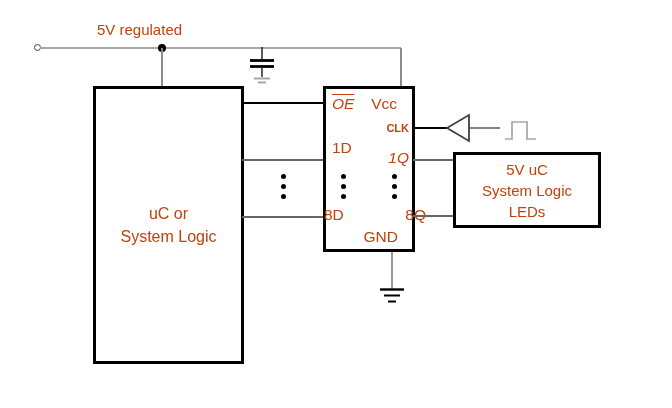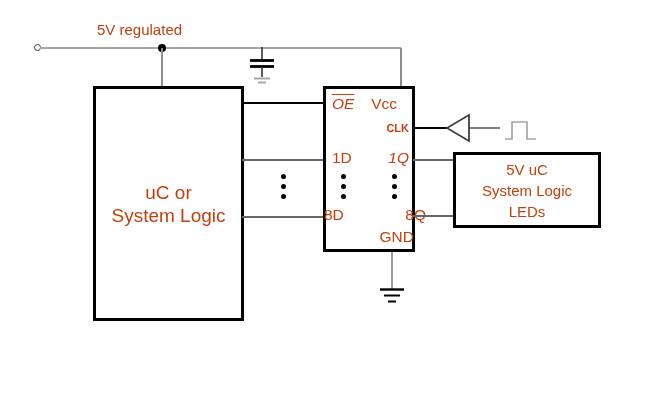--- a/index.html
+++ b/index.html
@@ -4,21 +4,21 @@
 <style>
   html,body{margin:0;padding:0;background:#fff;}
   #canvas{
     position:relative;width:672px;height:408px;background:#fff;overflow:hidden;
     font-family:"Liberation Sans",sans-serif;color:#c2410c;
   }
   .wire{position:absolute;}
   .dot{position:absolute;width:5px;height:5px;background:#000;border-radius:50%;}
   .box{position:absolute;box-sizing:border-box;background:#fff;border:3px solid #000;
        display:flex;flex-direction:column;align-items:center;justify-content:center;text-align:center;}
-  #source-box{left:93px;top:86px;width:151px;height:235px;border-width:3.5px;font-size:19px;line-height:23px;justify-content:center;}
+  #source-box{left:93px;top:86px;width:151px;height:278px;border-width:3.5px;font-size:16px;line-height:23px;justify-content:center;}
   #ic-box{left:323px;top:86px;width:92px;height:166px;}
   #led-box{left:453px;top:152px;width:148px;height:76px;font-size:15px;line-height:21px;}
   .pin{position:absolute;font-size:15.5px;line-height:17px;}
   .pin.clk{font-size:11px;line-height:15px;font-weight:700;}
   .overbar{text-decoration:overline;font-style:italic;}
   .title{position:absolute;left:97px;top:21px;font-size:15px;line-height:18px;}
   .term{position:absolute;left:34px;top:44px;width:7px;height:7px;border:1.5px solid #404040;
         border-radius:50%;background:#fff;box-sizing:border-box;}
   .junction{position:absolute;left:158px;top:44px;width:8px;height:8px;background:#000;border-radius:50%;}
   svg{position:absolute;display:block;}
@@ -55,25 +55,25 @@
   <div class="wire" style="left:242px;top:216px;width:83px;height:2px;background:#666;"></div>
 
   <div class="dot" style="left:281px;top:174px;"></div>
   <div class="dot" style="left:281px;top:184px;"></div>
   <div class="dot" style="left:281px;top:194px;"></div>
 
   <div class="box" id="ic-box"></div>
   <div class="pin overbar" style="left:332px;top:95px;">OE</div>
   <div class="pin" style="right:275px;top:95px;">Vcc</div>
   <div class="pin clk" style="right:263px;top:121px;">CLK</div>
-  <div class="pin" style="left:332px;top:149px;text-align:right;">1D</div>
+  <div class="pin" style="left:332px;top:139px;text-align:right;">1D</div>
   <div class="pin" style="right:263px;top:149px;font-style:italic;">1Q</div>
   <div class="pin" style="left:324px;top:206px;">8D</div>
   <div class="pin" style="right:246px;top:206px;">8Q</div>
-  <div class="pin" style="right:258px;top:228px;">GND</div>
+  <div class="pin" style="right:274px;top:228px;">GND</div>
 
   <div class="dot" style="left:341px;top:174px;"></div>
   <div class="dot" style="left:341px;top:184px;"></div>
   <div class="dot" style="left:341px;top:194px;"></div>
   <div class="dot" style="left:392px;top:174px;"></div>
   <div class="dot" style="left:392px;top:184px;"></div>
   <div class="dot" style="left:392px;top:194px;"></div>
 
   <div class="wire" style="left:413px;top:127px;width:34px;height:2px;background:#000;"></div>
   <svg style="left:445px;top:113px;" width="26" height="30" viewBox="0 0 26 30">

